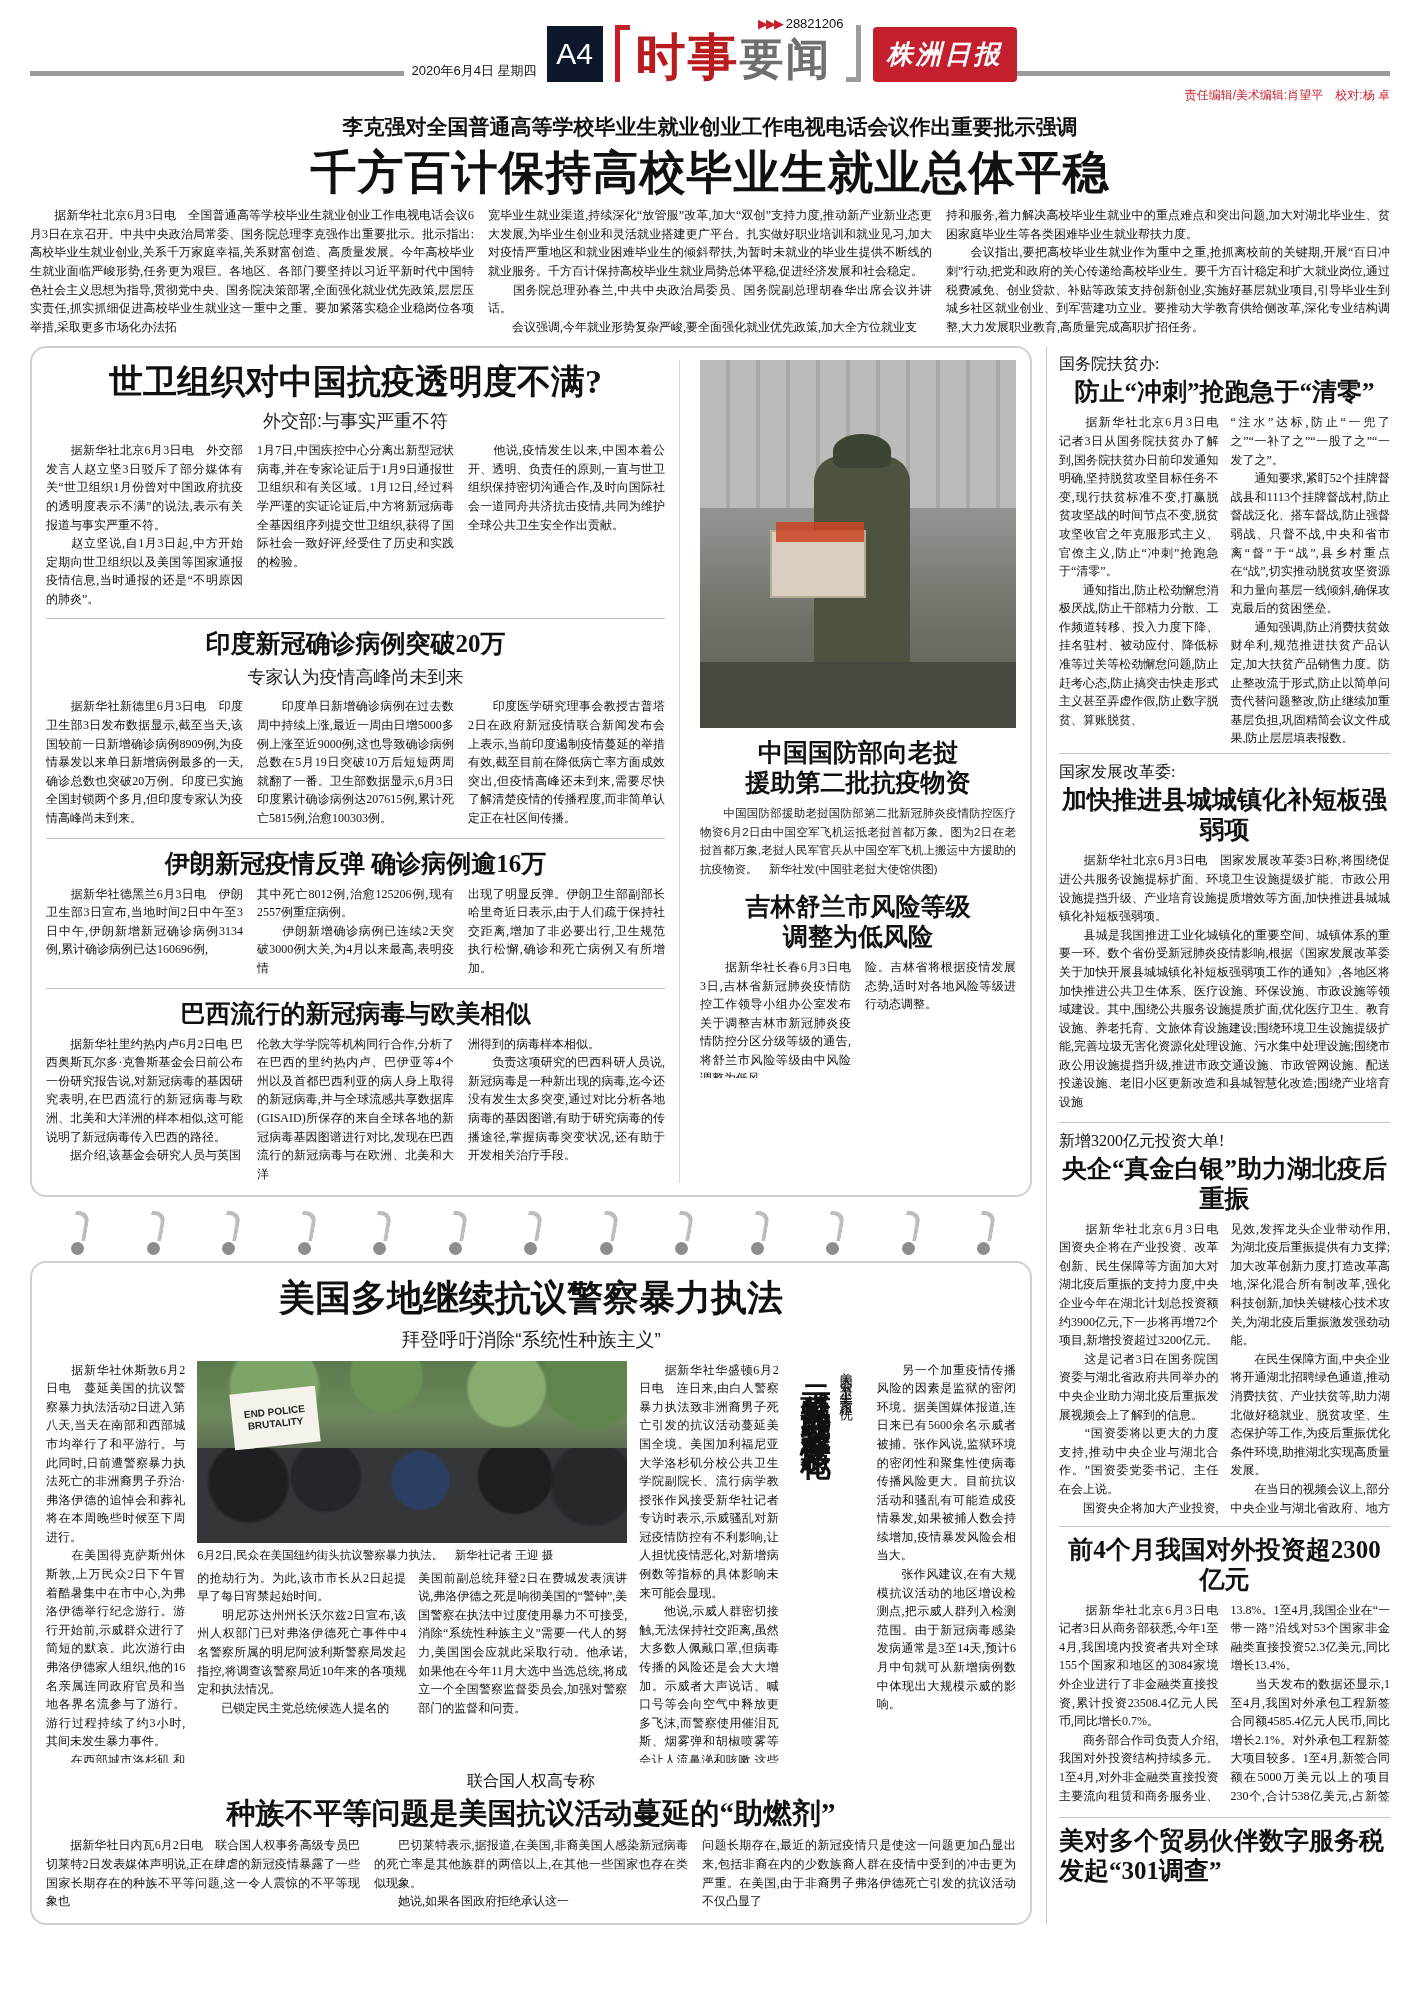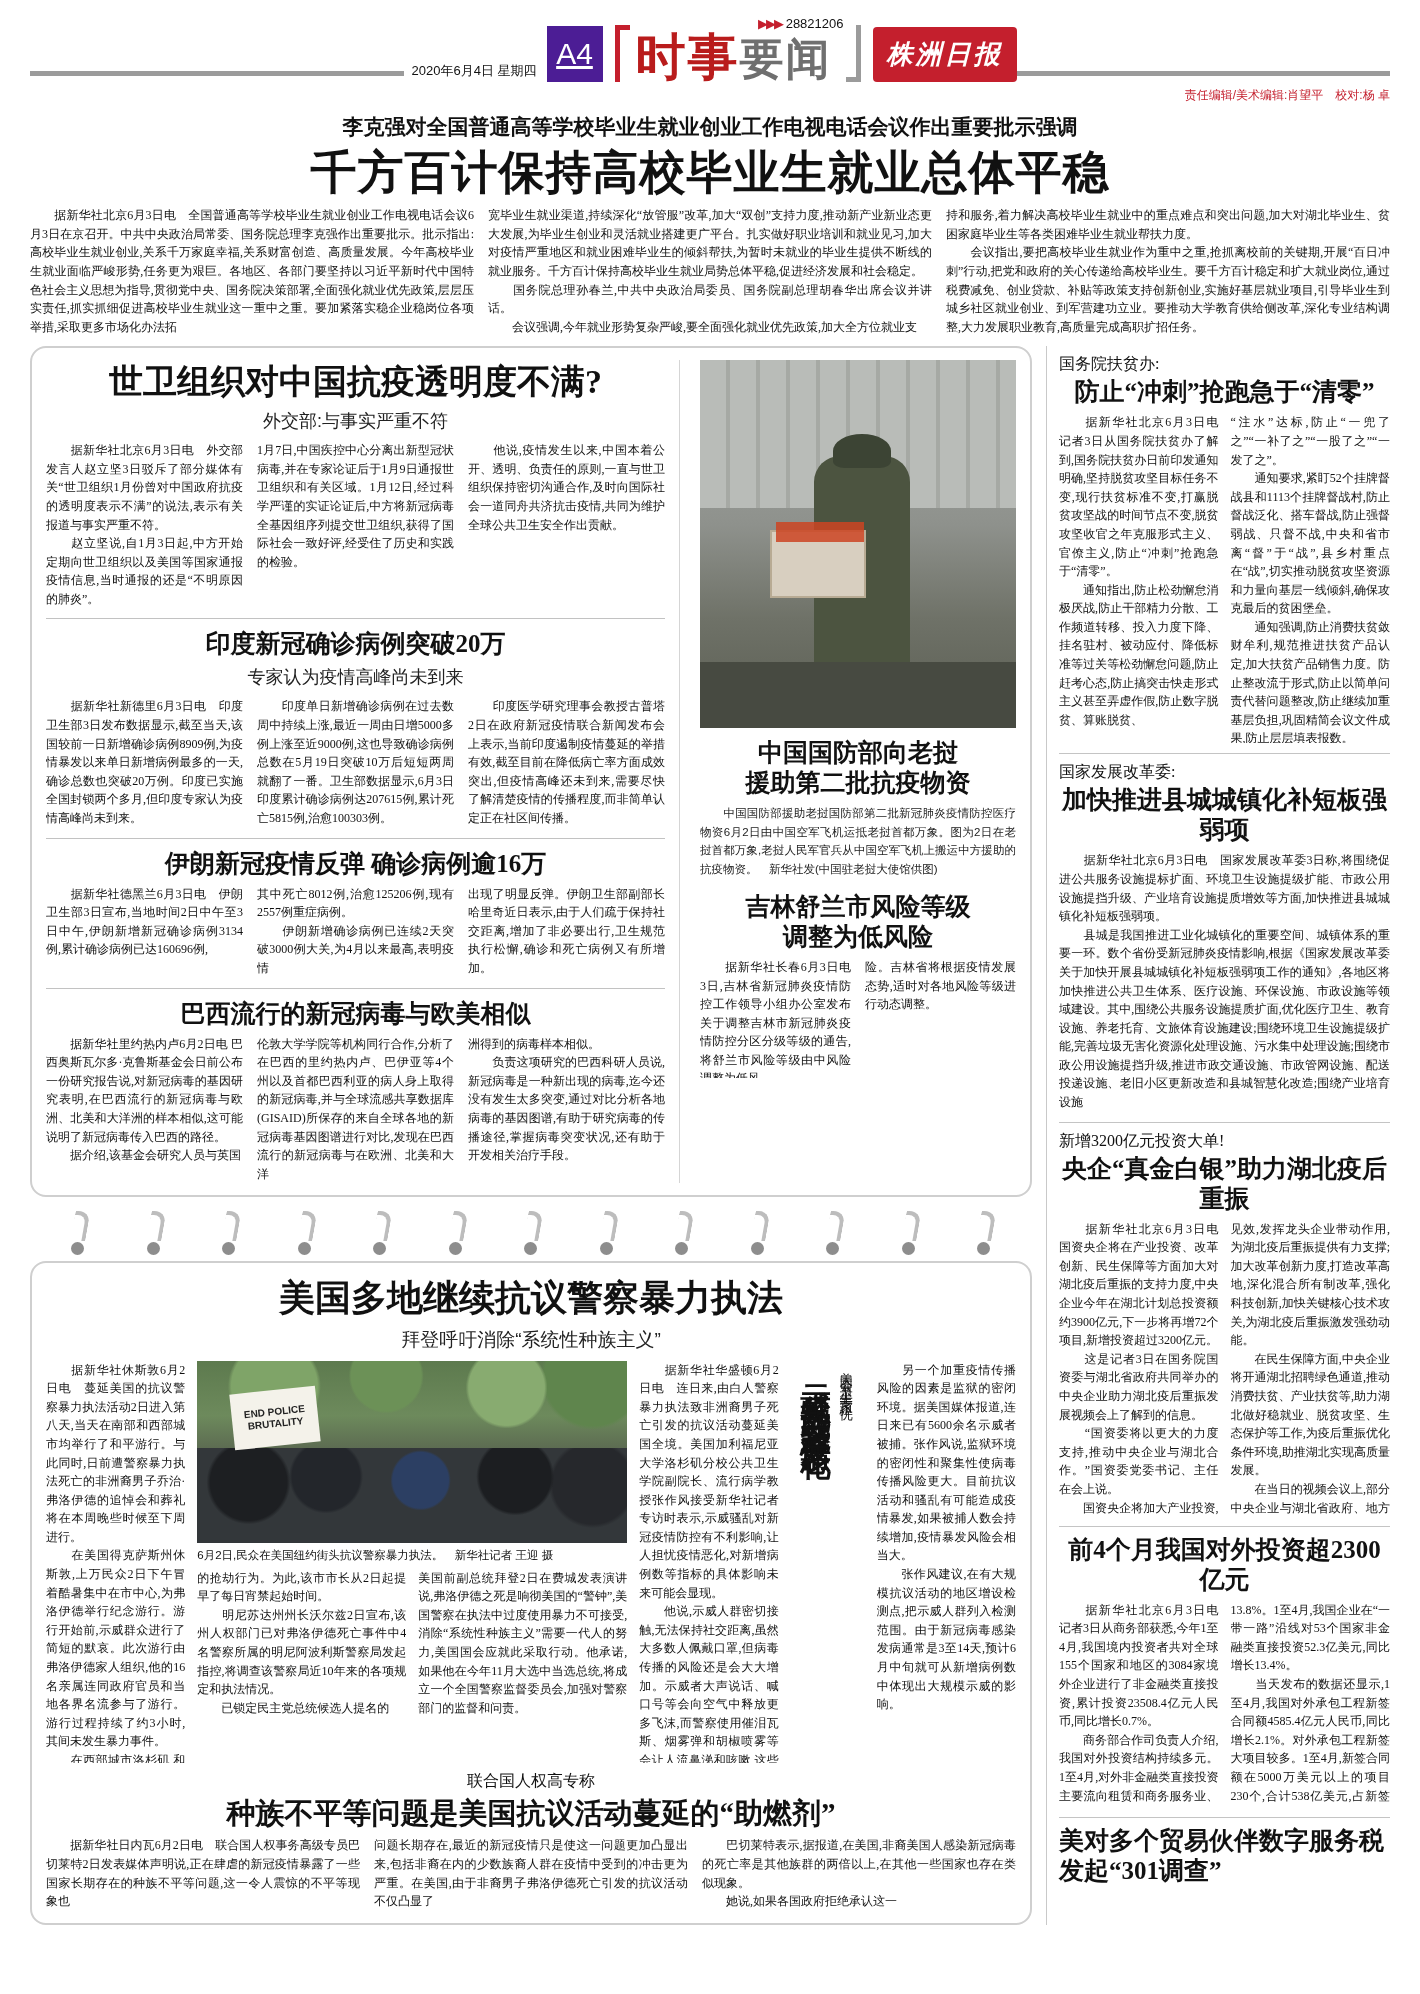--- a/index.html
+++ b/index.html
@@ -4,22 +4,22 @@
 <style>
   html,body{margin:0;padding:0;background:#dedede;}
   .page{width:1420px;min-height:1994px;margin:0 auto;background:#fff;position:relative;
         font-family:"Liberation Serif","DejaVu Serif",serif;color:#111;box-sizing:border-box;
         padding:18px 30px 10px 30px;overflow:hidden;}
   
   .masthead{position:relative;height:86px;}
   .mh-row{display:flex;align-items:flex-end;height:64px;}
   .mh-rule{flex:1;height:5px;background:#9b9b9b;margin-bottom:6px;}
   .mh-date{font-size:13px;margin:0 10px 2px 8px;white-space:nowrap;font-family:"Liberation Sans",sans-serif;}
-  .mh-pageno{width:56px;height:56px;background:#4c1d95;color:#fff;display:flex;align-items:center;justify-content:center;
-             font-size:30px;font-family:"Liberation Sans",sans-serif;text-decoration:underline;}
+  .mh-pageno{width:56px;height:56px;background:#0f172a;color:#fff;display:flex;align-items:center;justify-content:center;
+             font-size:30px;font-family:"Liberation Sans",sans-serif;}
   .mh-bracket{width:10px;height:52px;border-left:5px solid #c41f2d;border-top:5px solid #c41f2d;margin:0 6px 0 12px;}
   .mh-title{display:flex;align-items:flex-end;position:relative;padding-right:8px;}
   .mh-title .red{color:#b91c1c;font-size:50px;font-weight:bold;letter-spacing:2px;line-height:1;}
   .mh-title .gray{color:#6f6f6f;font-size:44px;font-weight:bold;line-height:1;letter-spacing:2px;}
   .mh-hot{position:absolute;top:-16px;right:-4px;font-size:13px;white-space:nowrap;font-family:"Liberation Sans",sans-serif;padding-left:17px;}
   .mh-hot .arr{color:#c41f2d;letter-spacing:-2px;}
   .mh-bracket2{width:10px;height:52px;border-right:5px solid #9b9b9b;border-bottom:5px solid #9b9b9b;margin:0 12px 0 6px;}
   .mh-logo{background:#c41f2d;color:#fff;font-size:26px;font-weight:bold;font-style:italic;
            padding:10px 14px;border-radius:4px;letter-spacing:3px;white-space:nowrap;}
   .mh-editors{position:absolute;right:0;bottom:0;color:#c41f2d;font-size:12px;font-family:"Liberation Sans",sans-serif;}
@@ -268,23 +268,23 @@
           </div>
           <div class="col us-colE">　　另一个加重疫情传播风险的因素是监狱的密闭环境。据美国媒体报道,连日来已有5600余名示威者被捕。张作风说,监狱环境的密闭性和聚集性使病毒传播风险更大。目前抗议活动和骚乱有可能造成疫情暴发,如果被捕人数会持续增加,疫情暴发风险会相当大。
 　　张作风建议,在有大规模抗议活动的地区增设检测点,把示威人群列入检测范围。由于新冠病毒感染发病通常是3至14天,预计6月中旬就可从新增病例数中体现出大规模示威的影响。</div>
         </div>
 
         <div class="race">
           <div class="kicker">联合国人权高专称</div>
           <div class="hl race-hl">种族不平等问题是美国抗议活动蔓延的“助燃剂”</div>
           <div class="cols">
             <div class="col">　　据新华社日内瓦6月2日电　联合国人权事务高级专员巴切莱特2日发表媒体声明说,正在肆虐的新冠疫情暴露了一些国家长期存在的种族不平等问题,这一令人震惊的不平等现象也</div>
-            <div class="col">问题长期存在,最近的新冠疫情只是使这一问题更加凸显出来,包括非裔在内的少数族裔人群在疫情中受到的冲击更为严重。在美国,由于非裔男子弗洛伊德死亡引发的抗议活动不仅凸显了</div>
             <div class="col">　　巴切莱特表示,据报道,在美国,非裔美国人感染新冠病毒的死亡率是其他族群的两倍以上,在其他一些国家也存在类似现象。
 　　她说,如果各国政府拒绝承认这一</div>
+            <div class="col">问题长期存在,最近的新冠疫情只是使这一问题更加凸显出来,包括非裔在内的少数族裔人群在疫情中受到的冲击更为严重。在美国,由于非裔男子弗洛伊德死亡引发的抗议活动不仅凸显了</div>
           </div>
         </div>
       </div>
     </div>
 
     <div class="rail">
 
       <div class="rail-art poverty">
         <div class="rail-kicker">国务院扶贫办:</div>
         <div class="hl rail-hl">防止“冲刺”抢跑急于“清零”</div>

